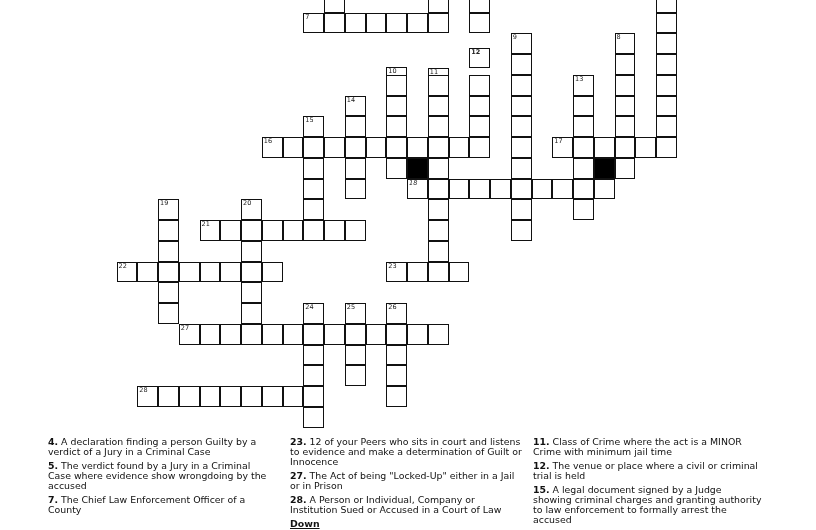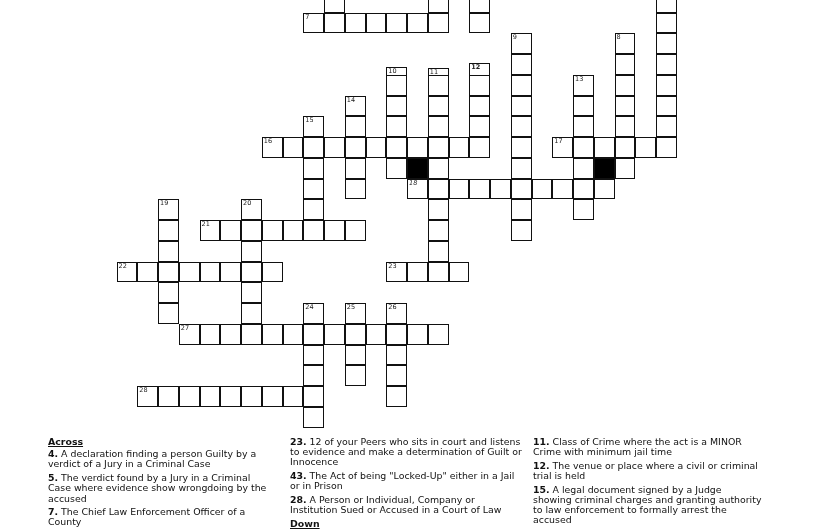--- a/index.html
+++ b/index.html
@@ -41,21 +41,21 @@
     <div class="cell" style="left: 615px; top: 33.75px;">
       <span class="num">8</span>
     </div>
     <div class="cell" style="left: 656.5px; top: 33.75px;"></div>
     <div class="cell" style="left: 386.75px; top: 54.5px; margin-top: 12px;">
       <span class="num">10</span>
     </div>
     <div class="cell" style="left: 428.25px; top: 68px;">
       <span class="num">11</span>
     </div>
-    <div class="cell" style="left: 469.75px; top: 63px; font-weight: bold;">
+    <div class="cell" style="left: 469.75px; top: 48px; font-weight: bold;">
       <span class="num">12</span>
     </div>
     <div class="cell" style="left: 511.25px; top: 54.5px;"></div>
     <div class="cell" style="left: 615px; top: 54.5px;"></div>
     <div class="cell" style="left: 656.5px; top: 54.5px;"></div>
     <div class="cell" style="left: 386.75px; top: 75.25px;"></div>
     <div class="cell" style="left: 428.25px; top: 75.25px;"></div>
     <div class="cell" style="left: 469.75px; top: 75.25px;"></div>
     <div class="cell" style="left: 511.25px; top: 75.25px;"></div>
     <div class="cell" style="left: 573.5px; top: 75.25px;">
@@ -214,29 +214,28 @@
     <div class="cell" style="left: 220.75px; top: 386.5px;"></div>
     <div class="cell" style="left: 241.5px; top: 386.5px;"></div>
     <div class="cell" style="left: 262.25px; top: 386.5px;"></div>
     <div class="cell" style="left: 283px; top: 386.5px;"></div>
     <div class="cell" style="left: 303.75px; top: 386.5px;"></div>
     <div class="cell" style="left: 386.75px; top: 386.5px;"></div>
     <div class="cell" style="left: 303.75px; top: 407.25px;"></div>
   </div>
 
 <div class="clues col1">
-  <span class="head">Across</span>
   <div class="clue"><b>4.</b> <span>A declaration finding a person Guilty by a verdict of a Jury in a Criminal Case</span></div>
   <div class="clue"><b>5.</b> <span>The verdict found by a Jury in a Criminal Case where evidence show wrongdoing by the accused</span></div>
   <div class="clue"><b>7.</b> <span>The Chief Law Enforcement Officer of a County</span></div>
 </div>
 
 <div class="clues col2">
   <div class="clue"><b>23.</b> <span>12 of your Peers who sits in court and listens to evidence and make a determination of Guilt or Innocence</span></div>
-  <div class="clue"><b>43.</b> <span>The Act of being "Locked-Up" either in a Jail or in Prison</span></div>
+  <div class="clue"><b>27.</b> <span>The Act of being "Locked-Up" either in a Jail or in Prison</span></div>
   <div class="clue"><b>28.</b> <span>A Person or Individual, Company or Institution Sued or Accused in a Court of Law</span></div>
   <span class="head">Down</span>
 </div>
 
 <div class="clues col3">
   <div class="clue"><b>11.</b> <span>Class of Crime where the act is a MINOR Crime with minimum jail time</span></div>
   <div class="clue"><b>12.</b> <span>The venue or place where a civil or criminal trial is held</span></div>
   <div class="clue"><b>15.</b> <span>A legal document signed by a Judge showing criminal charges and granting authority to law enforcement to formally arrest the accused</span></div>
   <div class="clue"><b>14.</b> <span>A legal proceeding where evidence is presented to a court</span></div>
 </div>

